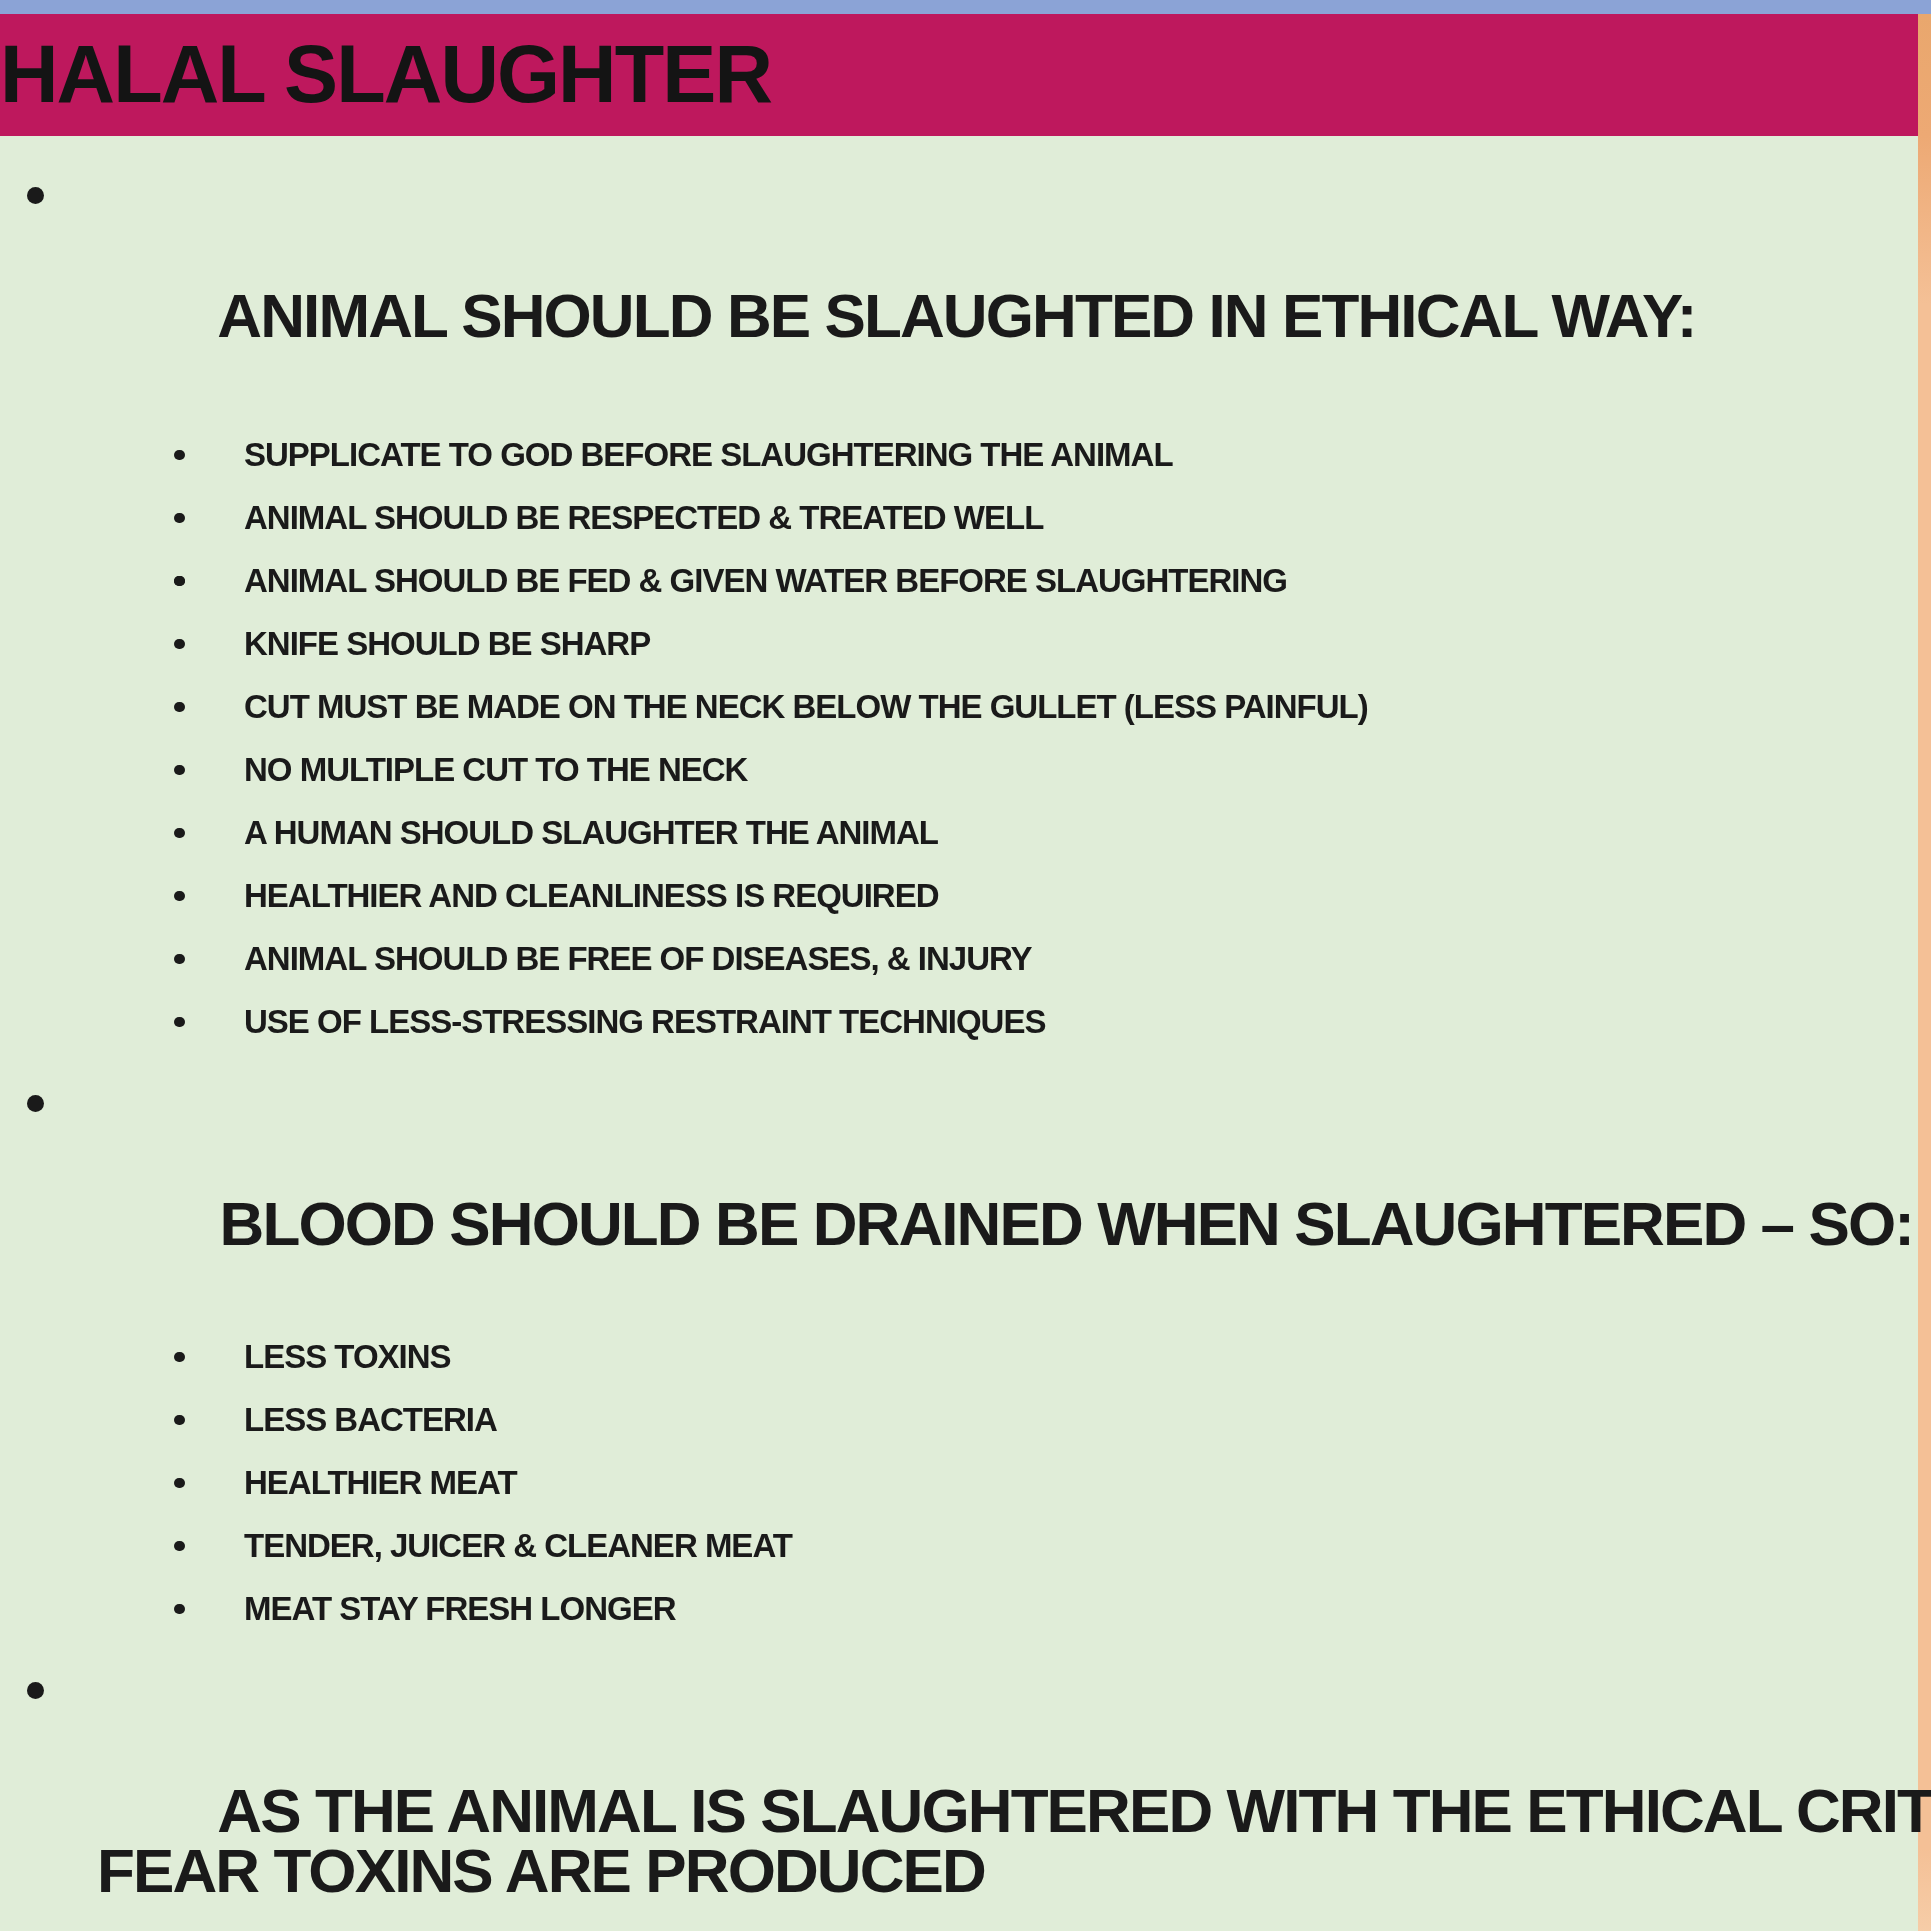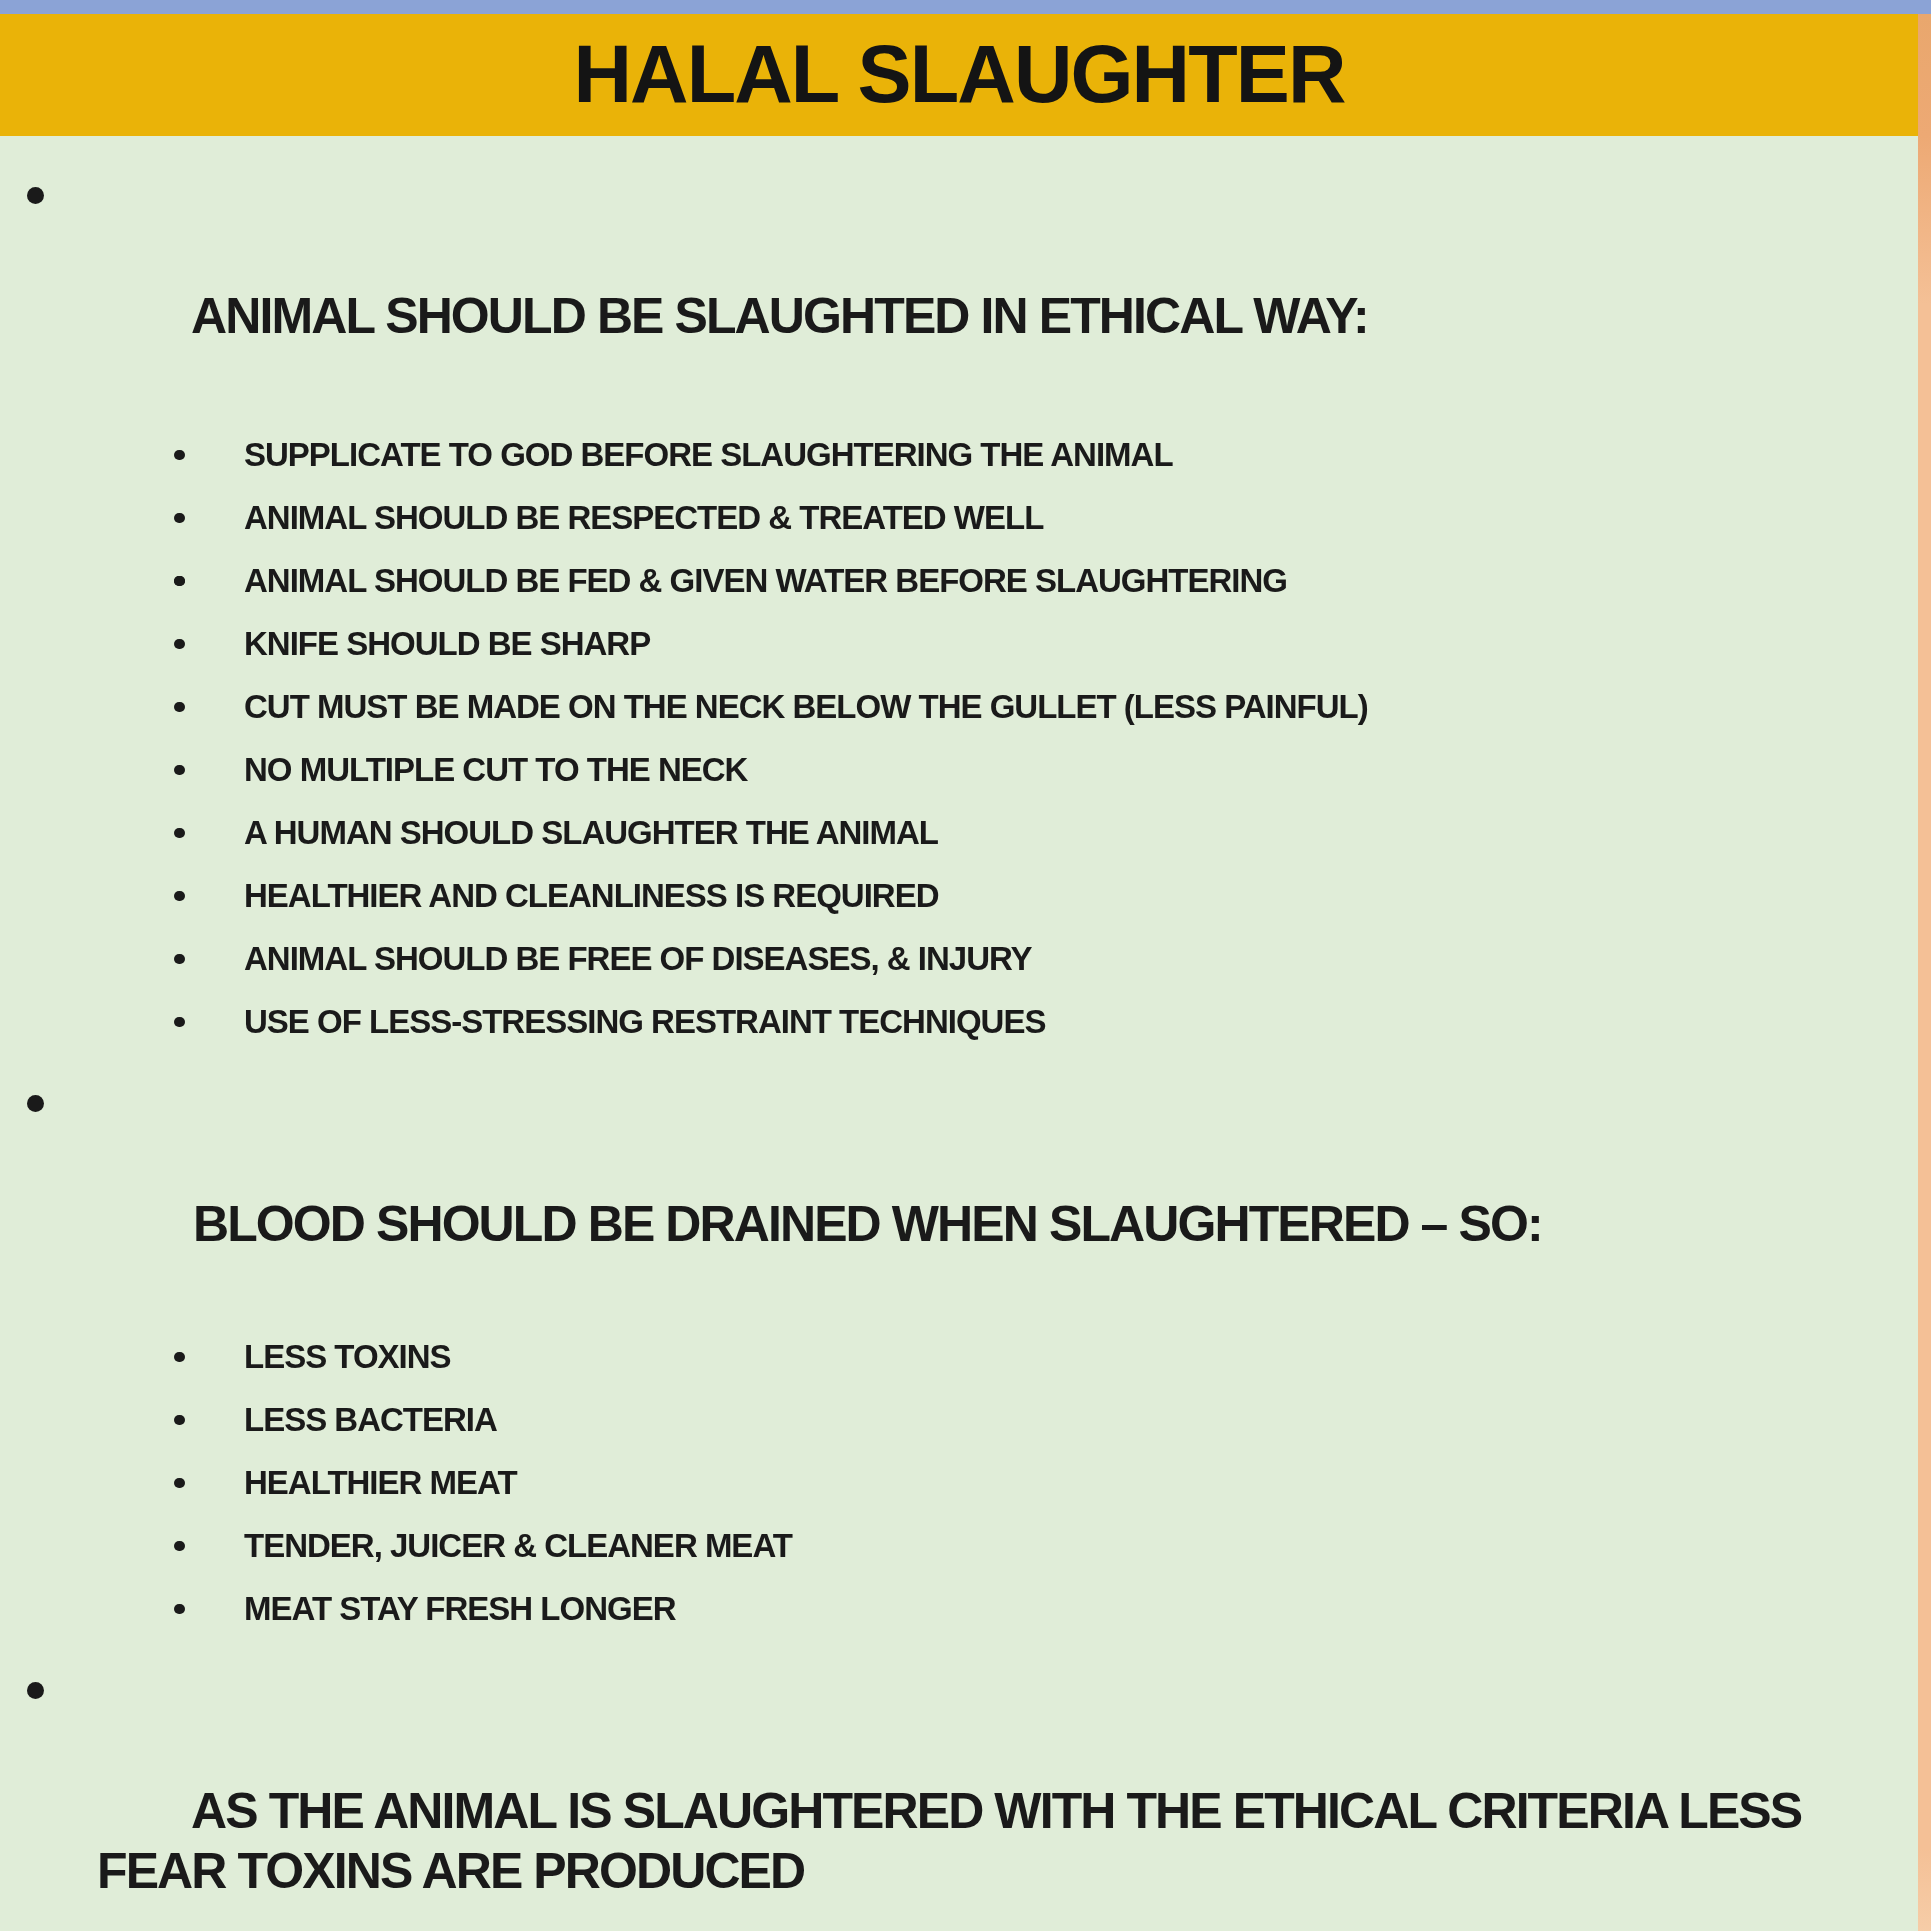--- a/index.html
+++ b/index.html
@@ -17,36 +17,36 @@
     background:#8ba3d6;
   }
   .side-strip{
     position:absolute;top:13.5px;right:0;
     width:12.6px;height:1918px;
     background:linear-gradient(to bottom,#e9a76d 0px,#eda974 122px,#f4c096 290px,#f4c096 1834px,#f6cda8 1918px);
   }
   .title-bar{
     position:absolute;top:13.5px;left:0;
     width:1918px;height:122px;
-    background:#eab308;
-    display:flex;align-items:center;justify-content:center;
+    background:#be185d;
+    display:flex;align-items:center;justify-content:flex-start;
   }
   .title-bar h1{
     margin:0;
     font-size:81px;font-weight:700;letter-spacing:-1.9px;
     color:#141414;
     white-space:pre;
   }
   .content{
     position:absolute;top:135px;left:0;width:1918px;
   }
   .l1{
     position:relative;
     padding-left:97px;
-    font-size:50px;font-weight:700;
+    font-size:62px;font-weight:700;
     line-height:60px;letter-spacing:-1.9px;
     white-space:pre;
   }
   .l1 .dot1{
     position:absolute;left:27px;top:21px;
     width:17.4px;height:17.4px;border-radius:50%;
     background:#1a1a1a;
   }
   .l2{
     position:relative;

